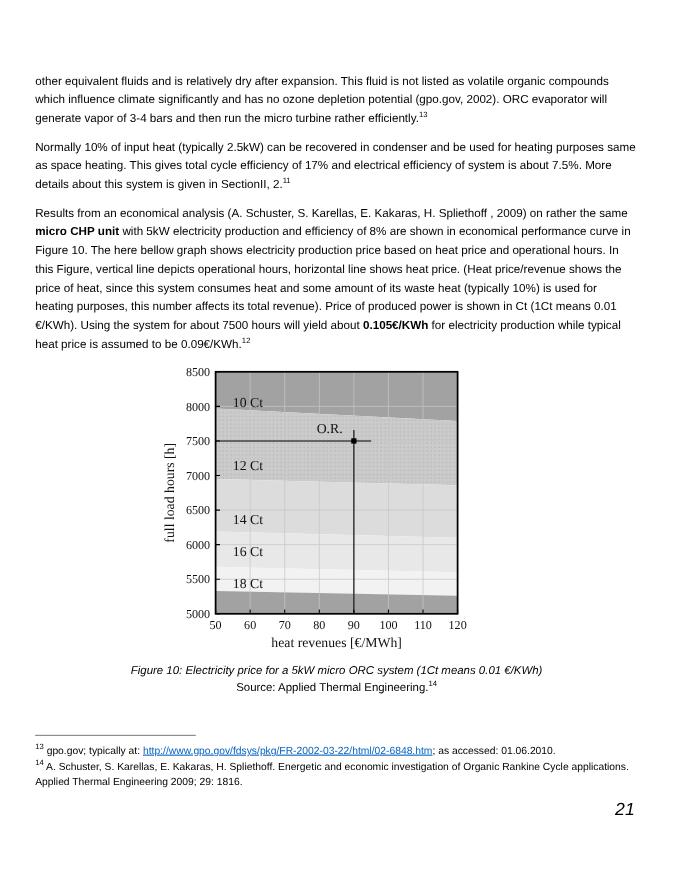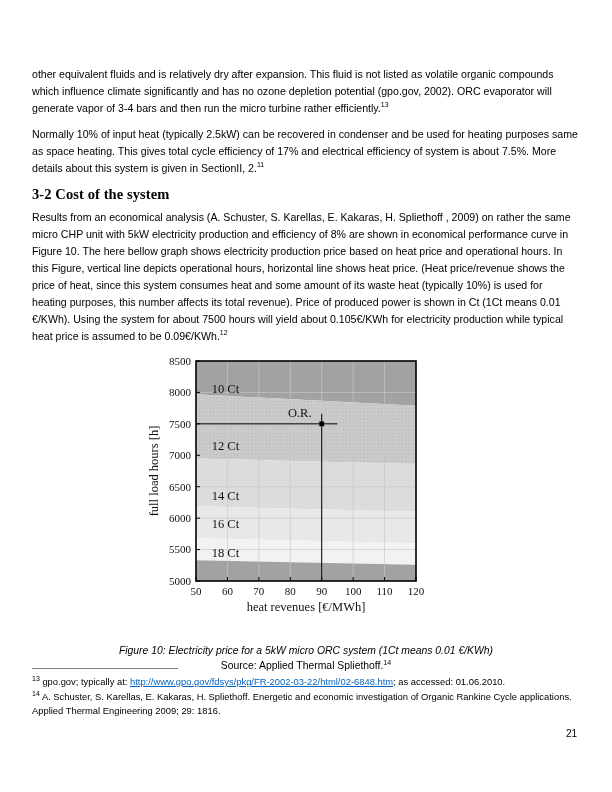--- a/index.html
+++ b/index.html
@@ -3,49 +3,48 @@
 <meta charset="utf-8">
 <style>
   html,body { margin:0; padding:0; background:#e8e8e8; }
   .page {
     position:relative; width:612px; height:792px; background:#ffffff;
     font-family:"Liberation Sans", sans-serif; color:#000; margin:0 auto;
     overflow:hidden;
   }
   .main { position:absolute; left:32px; right:32px; top:66px; }
   p.body { font-size:10.6px; line-height:17px; margin:0 0 9px 0; }
-  .b { font-weight:normal; }
+  .b { font-weight:bold; }
   sup.ref { font-size:7px; vertical-align:super; line-height:0; }
   h2.section {
     font-family:"Liberation Serif", serif; font-size:14.5px; font-weight:bold;
     margin:4px 0 6px 0; letter-spacing:0.1px;
   }
   .figure-block { margin-top:10px; margin-left:114px; }
   svg.chart text { font-family:"Liberation Serif", serif; fill:#111; }
   .caption-line1 {
-    text-align:center; font-size:10.4px; font-style:italic; margin-top:22px; line-height:15px;
+    text-align:center; font-size:10.4px; font-style:italic; margin-top:4px; line-height:15px;
   }
   .caption-line2 { text-align:center; font-size:10.4px; line-height:15px; }
   .footnotes { position:absolute; left:32px; right:32px; top:668px; font-size:9.4px; line-height:14.5px; }
   .fn-rule { width:146px; border:none; border-top:1.6px solid #808080; margin:0 0 6px 0; }
   .fn { margin:0; }
   .fn-link { color:#0563C1; text-decoration:underline; }
-  .page-num { position:absolute; right:35px; top:728px; font-size:10px; }
+  .page-num { position:absolute; right:35px; top:728px; font-size:16px;font-style:italic; }
 </style>
 </head>
 <body>
 
 <div class="page">
   <div class="main">
 
     <p class="body"><span>other equivalent fluids and is relatively dry after expansion. This fluid is not listed as volatile organic compounds which influence climate significantly and has no ozone depletion potential (gpo.gov, 2002). ORC evaporator will generate vapor of 3-4 bars and then run the micro turbine rather efficiently.</span><sup class="ref">13</sup></p>
 
     <p class="body"><span>Normally 10% of input heat (typically 2.5kW) can be recovered in condenser and be used for heating purposes same as space heating. This gives total cycle efficiency of 17% and electrical efficiency of system is about 7.5%. More details about this system is given in SectionII, 2.</span><sup class="ref">11</sup></p>
 
-    <h2 class="section">3-2 Cost of the system</h2>
 
     <p class="body"><span>Results from an economical analysis (A. Schuster, S. Karellas, E. Kakaras, H. Spliethoff , 2009) on rather the same </span><span class="b">micro CHP unit</span><span> with 5kW electricity production and efficiency of 8% are shown in economical performance curve in Figure 10. The here bellow graph shows electricity production price based on heat price and operational hours. In this Figure, vertical line depicts operational hours, horizontal line shows heat price. (Heat price/revenue shows the price of heat, since this system consumes heat and some amount of its waste heat (typically 10%) is used for heating purposes, this number affects its total revenue). Price of produced power is shown in Ct (1Ct means 0.01 €/KWh). Using the system for about 7500 hours will yield about </span><span class="b">0.105€/KWh</span><span> for electricity production while typical heat price is assumed to be 0.09€/KWh.</span><sup class="ref">12</sup></p>
 
     <div class="figure-block">
       <svg id="chart" class="chart" width="292" height="262" viewBox="0 0 292 262">
         <defs>
           <pattern id="dotpat" width="3.5" height="3.5" patternUnits="userSpaceOnUse">
             <circle cx="1" cy="1" r="0.65" fill="#aaaaaa" opacity="0.75"></circle>
           </pattern>
         </defs>
@@ -109,21 +108,21 @@
           <line x1="238.57142857142856" y1="226" x2="238.57142857142856" y2="222" stroke="#000" stroke-width="1"></line>
           <text x="238.57142857142856" y="240" text-anchor="middle" font-size="11">110</text>
           <line x1="270" y1="226" x2="270" y2="222" stroke="#000" stroke-width="1"></line>
           <text x="270" y="240" text-anchor="middle" font-size="11">120</text>
           <text x="160" y="256" text-anchor="middle" font-size="12.5">heat revenues [€/MWh]</text>
           <text x="0" y="0" text-anchor="middle" font-size="12.5" transform="translate(12,116) rotate(-90)">full load hours [h]</text>
         </svg>
     </div>
 
     <div class="caption-line1">Figure 10: Electricity price for a 5kW micro ORC system (1Ct means 0.01 €/KWh)</div>
-    <div class="caption-line2"><span>Source: Applied Thermal Spliethoff.</span><sup class="ref">14</sup></div>
+    <div class="caption-line2"><span>Source: Applied Thermal Engineering.</span><sup class="ref">14</sup></div>
   </div>
 
   <div class="footnotes">
     <hr class="fn-rule">
     <p class="fn"><sup class="ref">13</sup><span> gpo.gov; typically at: </span><a href="#" class="fn-link">http://www.gpo.gov/fdsys/pkg/FR-2002-03-22/html/02-6848.htm</a><span>; as accessed: 01.06.2010.</span></p>
     <p class="fn"><sup class="ref">14</sup><span> A. Schuster, S. Karellas, E. Kakaras, H. Spliethoff. Energetic and economic investigation of Organic Rankine Cycle applications. Applied Thermal Engineering 2009;  29: 1816.</span></p>
   </div>
 
   <div class="page-num">21</div>
 </div>

